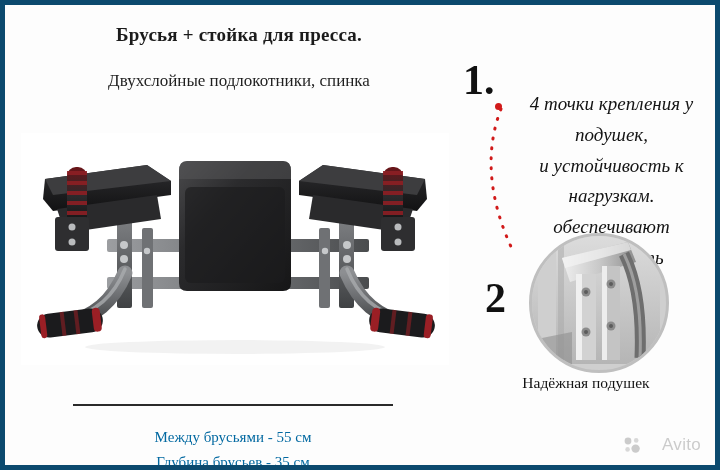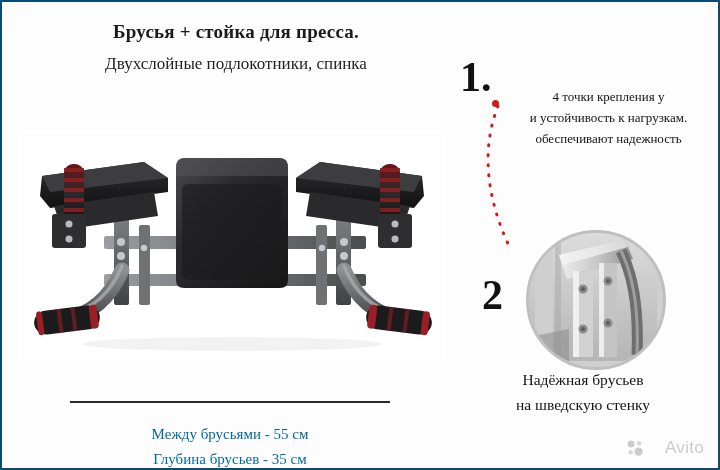--- a/index.html
+++ b/index.html
@@ -12,42 +12,42 @@
     background: #ffffff;
     font-family: "Liberation Serif", serif;
     overflow: hidden;
   }
   .page {
     position: relative;
     width: 720px;
     height: 470px;
     background: #fdfdfd;
     box-sizing: border-box;
-    border: 2px solid #0c4a6e;
+    border: 5px solid #0c4a6e;
     overflow: hidden;
   }
 
   
   .headline {
     position: absolute;
     left: 24px;
     top: 18px;
     width: 420px;
     text-align: center;
   }
   .headline .title {
     font-family: "Liberation Serif", serif;
     font-weight: bold;
     font-size: 19px;
     color: #1b1b1b;
     line-height: 1.25;
     letter-spacing: 0.2px;
   }
   .headline .sub {
-    margin-top: 8px;
+    margin-top: 22px;
     font-family: "Liberation Serif", serif;
     font-size: 17px;
     color: #1f1f1f;
     line-height: 1.45;
   }
 
   
   .photo {
     position: absolute;
     left: 16px;
@@ -105,23 +105,24 @@
   }
   .dot-1 { left: 34px; top: 58px; }
 
   .callout-1 {
     position: absolute;
     left: 48px;
     top: 44px;
     width: 205px;
     text-align: center;
     font-family: "Liberation Serif", serif;
-    font-size: 13px;
+    font-size: 19px;
     color: #141414;
     line-height: 1.62;
+    font-style: italic;
   }
 
   .caption-2 {
     position: absolute;
     left: 0px;
     top: 326px;
     width: 250px;
     text-align: center;
     font-family: "Liberation Serif", serif;
     font-size: 15.5px;
@@ -311,20 +312,21 @@
 
     <svg class="connector">
       <path d="M40 64 C 22 110, 30 160, 52 206" stroke="#d11a1a" stroke-width="3" fill="none" stroke-linecap="round" stroke-dasharray="1 9"></path>
     </svg>
 
     <div class="num num-1">1.</div>
     <span class="num-dot dot-1"></span>
 
     <div class="callout-1">
       <div>4 точки крепления у</div>
+      <div>подушек,</div>
       <div>и устойчивость к нагрузкам.</div>
       <div>обеспечивают надежность</div>
     </div>
 
     <div class="num num-2">2</div>
 
     <div class="detail-circle">
       <svg width="128" height="128" viewBox="0 0 128 128">
         <defs>
           <linearGradient id="d-metal" x1="0" y1="0" x2="1" y2="0">
@@ -360,22 +362,21 @@
         <circle cx="54" cy="96" r="4.5" fill="#8b8b8b"></circle>
         <circle cx="54" cy="96" r="2" fill="#5c5c5c"></circle>
         <circle cx="79" cy="90" r="4.5" fill="#8b8b8b"></circle>
         <circle cx="79" cy="90" r="2" fill="#5c5c5c"></circle>
 
         <polygon points="0,104 40,96 40,128 0,128" fill="#8f8f8f" opacity="0.6"></polygon>
       </svg>
     </div>
 
     <div class="caption-2">
-      <div>Надёжная брусьев</div>
-      <div>на шведскую стенку</div>
+      <div>Надёжная подушек</div>
     </div>
   </div>
 
   <div class="watermark">
     <svg width="18" height="18" viewBox="0 0 18 18">
       <circle cx="5" cy="5" r="3.4" fill="#9a9a9a"></circle>
       <circle cx="13.2" cy="4.4" r="2.3" fill="#b5b5b5"></circle>
       <circle cx="4.6" cy="13.4" r="2.3" fill="#b5b5b5"></circle>
       <circle cx="12.6" cy="12.6" r="4.2" fill="#9a9a9a"></circle>
     </svg>

